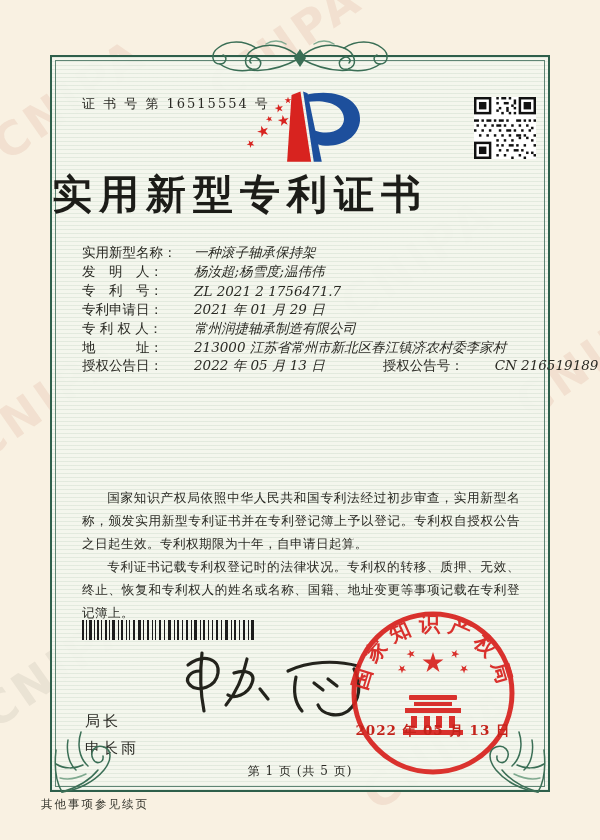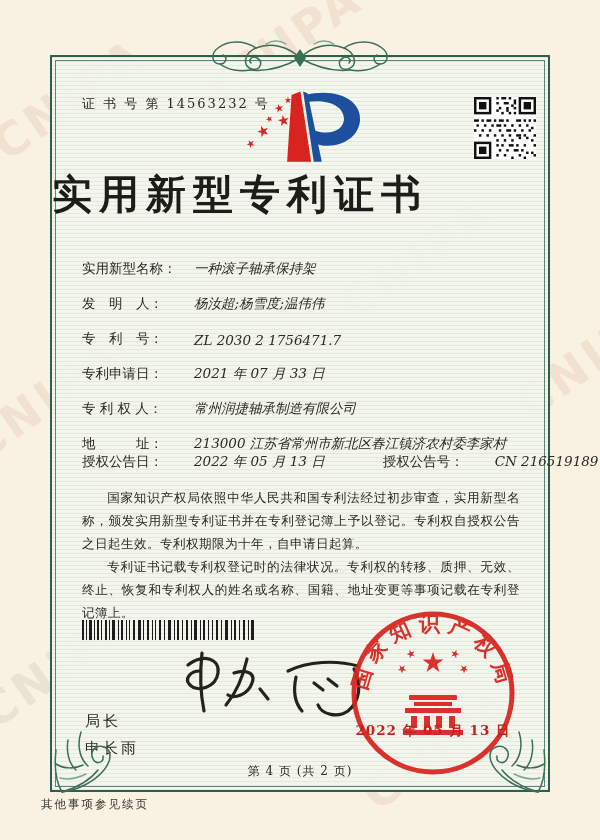--- a/index.html
+++ b/index.html
@@ -33,21 +33,21 @@
   .flourish-br{position:absolute;right:-4px;bottom:-8px;z-index:3;transform:scaleX(-1);}
   
   .cert-no{position:absolute;left:30px;top:38px;font-size:13px;letter-spacing:2px;}
   .logo{position:absolute;left:182px;top:30px;}
   .qr{position:absolute;left:422px;top:40px;}
   .title{
     position:absolute;left:0;right:0;top:110px;text-align:left;
     font-size:40px;font-weight:bold;letter-spacing:7px;color:#1c1c18;
   }
   .fields{position:absolute;left:30px;top:186px;right:26px;font-size:13.5px;}
-  .frow{height:35px;display:flex;align-items:flex-end;}
+  .frow{height:19px;display:flex;align-items:center;}
   .flabel{flex:0 0 112px;white-space:nowrap;}
   .fvalue{white-space:nowrap;font-style:italic;}
   .grant-row{height:26px;display:flex;align-items:flex-start;}
   .grant-row .pair2{margin-left:58px;display:flex;}
   .paras{
     position:absolute;left:30px;right:28px;top:429px;
     font-size:12.6px;line-height:1.83;text-align:justify;letter-spacing:0.4px;
   }
   .paras p{margin:0;text-indent:2em;}
   .barcode{position:absolute;left:30px;top:563px;}
@@ -119,21 +119,21 @@
     <g fill="none" stroke="#3a6e55" stroke-width="1.5" stroke-linecap="round">
       <path d="M8,36 C6,54 8,68 14,78 C28,74 42,66 50,56"></path>
       <path d="M14,78 C30,76 46,68 56,56 C64,46 64,36 56,33 C48,30 41,37 45,45 C48,51 56,49 55,42"></path>
       <path d="M8,50 C16,55 27,55 35,51"></path>
       <path d="M20,26 C18,38 21,50 28,56"></path>
       <path d="M33,18 C29,30 31,44 40,52"></path>
       <path d="M12,64 C20,66 30,64 38,60" stroke="#7fa98f"></path>
     </g>
   </svg>
 
-  <div class="cert-no">证 书 号 第 14563232 号</div>
+  <div class="cert-no">证 书 号 第 16515554 号</div>
 
   <svg class="logo" width="140" height="80" viewBox="0 0 150 90">
     <polygon points="61,9 71,5 83,84 56,84" fill="#d8231f"></polygon>
     <polygon points="74,5 79,7 95,84 86,84" fill="#1d4f9c"></polygon>
     <path d="M76,9 C114,0 140,16 138,38 C136,60 110,71 89,64 L85,48 C104,56 120,48 120,36 C120,20 99,13 78,17 Z" fill="#1d4f9c"></path>
     <g fill="#d8231f">
       <use href="#st" transform="translate(57,15) scale(4)"></use>
       <use href="#st" transform="translate(47,24) scale(5) rotate(-15)"></use>
       <use href="#st" transform="translate(52,38) scale(6.5) rotate(-10)"></use>
       <use href="#st" transform="translate(36,36) scale(3.8) rotate(-25)"></use>
@@ -242,25 +242,25 @@
     <div class="frow">
       <span class="flabel">实用新型名称：</span>
       <span class="fvalue">一种滚子轴承保持架</span>
     </div>
     <div class="frow">
       <span class="flabel">发　明　人：</span>
       <span class="fvalue">杨汝超;杨雪度;温伟伟</span>
     </div>
     <div class="frow">
       <span class="flabel">专　利　号：</span>
-      <span class="fvalue">ZL 2030 2 1756471.7</span>
+      <span class="fvalue">ZL 2021 2 1756471.7</span>
     </div>
     <div class="frow">
       <span class="flabel">专利申请日：</span>
-      <span class="fvalue">2021 年 07 月 33 日</span>
+      <span class="fvalue">2021 年 01 月 29 日</span>
     </div>
     <div class="frow">
       <span class="flabel">专 利 权 人：</span>
       <span class="fvalue">常州润捷轴承制造有限公司</span>
     </div>
     <div class="frow">
       <span class="flabel">地　　　址：</span>
       <span class="fvalue">213000 江苏省常州市新北区春江镇济农村委李家村</span>
     </div>
     <div class="grant-row">
@@ -363,16 +363,16 @@
         <rect x="64" y="109" width="6" height="12"></rect>
         <rect x="77" y="109" width="6" height="12"></rect>
         <rect x="89" y="109" width="6" height="12"></rect>
         <rect x="102" y="109" width="6" height="12"></rect>
         <rect x="56" y="123" width="60" height="5"></rect>
       </g>
     </g>
   </svg>
   <div class="seal-date">2022 年 05 月 13 日</div>
 
-  <div class="page-num">第 4 页 (共 2 页)</div>
+  <div class="page-num">第 1 页 (共 5 页)</div>
 </div>
 
 <div class="continuation">其他事项参见续页</div>
 
 </body></html>

